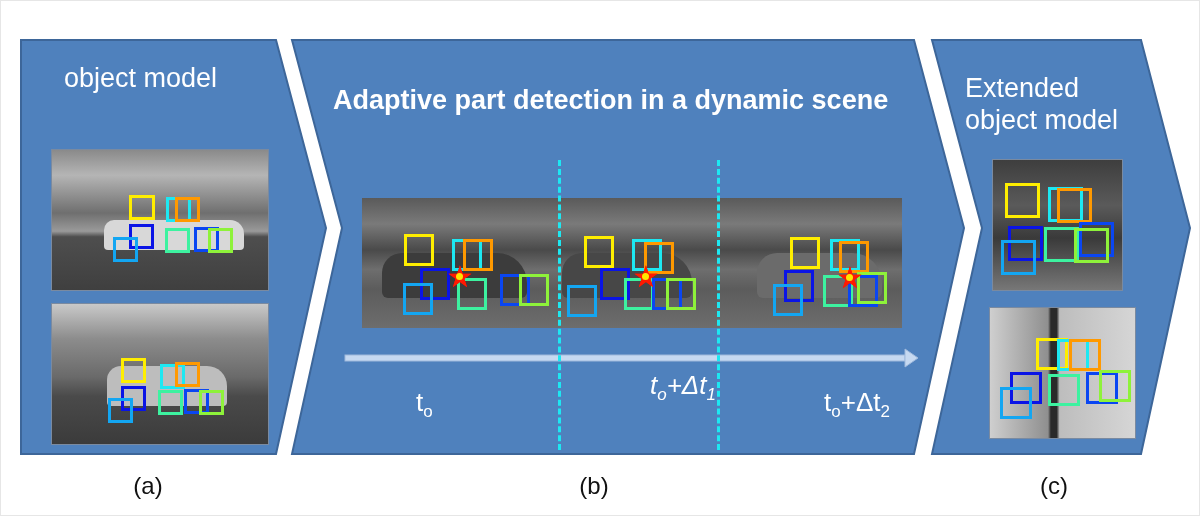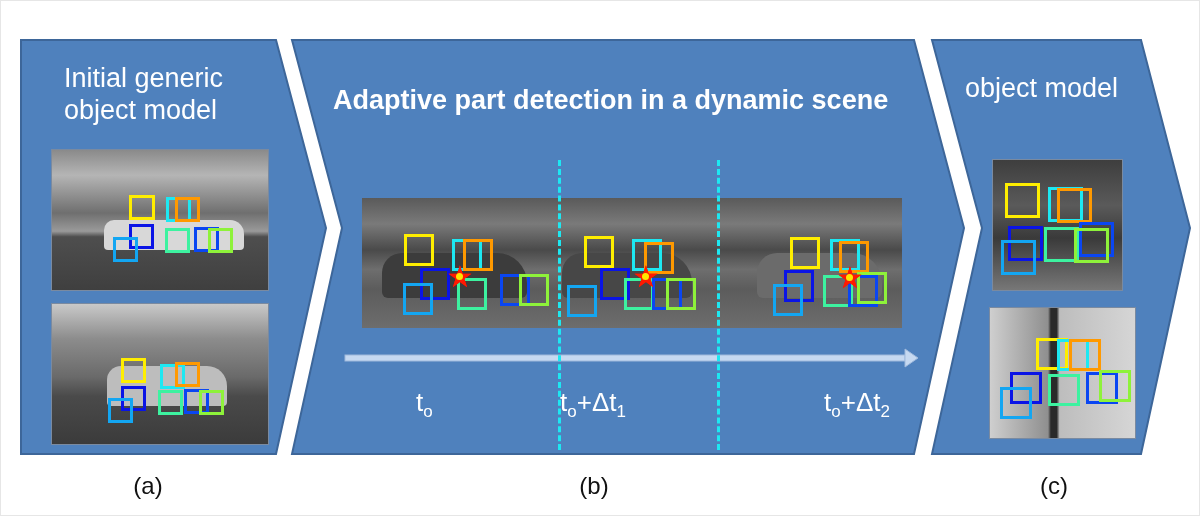--- a/index.html
+++ b/index.html
@@ -31,21 +31,20 @@
   <polygon points="292,40 914,40 964,228 914,454 292,454 342,228" fill="#4f81bd" stroke="#3d6699" stroke-width="2"></polygon>
   <polygon points="932,40 1141,40 1190,228 1141,454 932,454 982,228" fill="#4f81bd" stroke="#3d6699" stroke-width="2"></polygon>
 
   <g>
     <rect x="345" y="355" width="560" height="6" fill="#c6d9f1" stroke="#9fb9dc" stroke-width="1"></rect>
     <polygon points="905,349 918,358 905,367" fill="#c6d9f1" stroke="#9fb9dc" stroke-width="1"></polygon>
   </g>
 </svg>
 
 <div class="title" style="left:64px; top:62px;">
-  <div>Initial generic</div>
   <div>object model</div>
 </div>
 
 <div class="photo" style="left:51px; top:149px; width:216px; height:140px;
             background: linear-gradient(180deg, #8a8a8a 0%, #b5b5b5 18%, #6f6f6f 45%, #9a9a9a 58%, #4e4e4e 62%, #3f3f3f 100%);">
   <div style="position:absolute; left:52px; top:70px; width:140px; height:30px; background:#d8d8d8; border-radius:10px 14px 4px 4px;"></div>
   <div class="box" style="left:77px; top:45px; width:26px; height:25px; border-color:#ffee00;"></div>
   <div class="box" style="left:114px; top:47px; width:25px; height:25px; border-color:#1de8f2;"></div>
   <div class="box" style="left:123px; top:47px; width:25px; height:25px; border-color:#ff9900;"></div>
   <div class="box" style="left:77px; top:74px; width:25px; height:25px; border-color:#0a14e6;"></div>
@@ -106,26 +105,27 @@
   <div class="box" style="left:461px; top:77px; width:30px; height:32px; border-color:#3df2a0;"></div>
   <div class="box" style="left:486px; top:77px; width:30px; height:32px; border-color:#0a46f2;"></div>
   <div class="box" style="left:495px; top:74px; width:30px; height:32px; border-color:#8ef23a;"></div>
   <div class="star" style="left:473px; top:65px;">★<span class="star-core"></span></div>
 </div>
 
 <div class="vdash" style="left:558px; top:160px; height:290px;"></div>
 <div class="vdash" style="left:717px; top:160px; height:290px;"></div>
 
 <div class="tlabel" style="left:416px; top:387px;"><span>t</span><sub>o</sub></div>
-<div class="tlabel" style="left:560px; top:387px; width:156px; text-align:left;"><span>t</span><sub>o</sub><span>+Δt</span><sub>1</sub></div>
+<div class="tlabel" style="left:560px; top:370px; width:156px; text-align:right;font-style:italic;"><span>t</span><sub>o</sub><span>+Δt</span><sub>1</sub></div>
 <div class="tlabel" style="left:720px; top:387px; width:170px; text-align:right;"><span>t</span><sub>o</sub><span>+Δt</span><sub>2</sub></div>
 
 <div class="caption" style="left:564px; top:472px;">(b)</div>
 
 <div class="title" style="left:965px; top:72px;">
+  <div>Extended</div>
   <div>object model</div>
 </div>
 
 <div class="photo" style="left:992px; top:159px; width:129px; height:130px;
             background: linear-gradient(180deg, #3e3e3e 0%, #5a5a5a 35%, #3a3a3a 60%, #777 100%);">
   <div class="box" style="left:12px; top:23px; width:35px; height:35px; border-color:#ffee00;"></div>
   <div class="box" style="left:55px; top:27px; width:35px; height:35px; border-color:#1de8f2;"></div>
   <div class="box" style="left:64px; top:28px; width:35px; height:35px; border-color:#ff9900;"></div>
   <div class="box" style="left:15px; top:66px; width:35px; height:35px; border-color:#0a14e6;"></div>
   <div class="box" style="left:8px; top:80px; width:35px; height:35px; border-color:#13a6f2;"></div>

